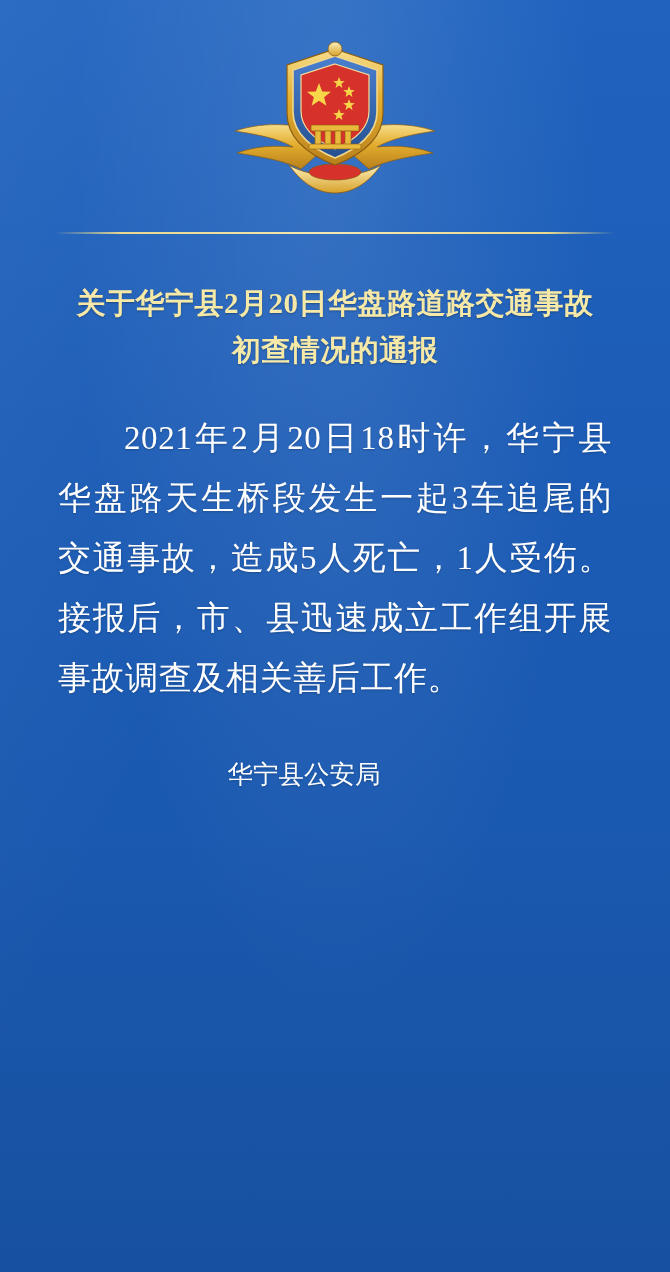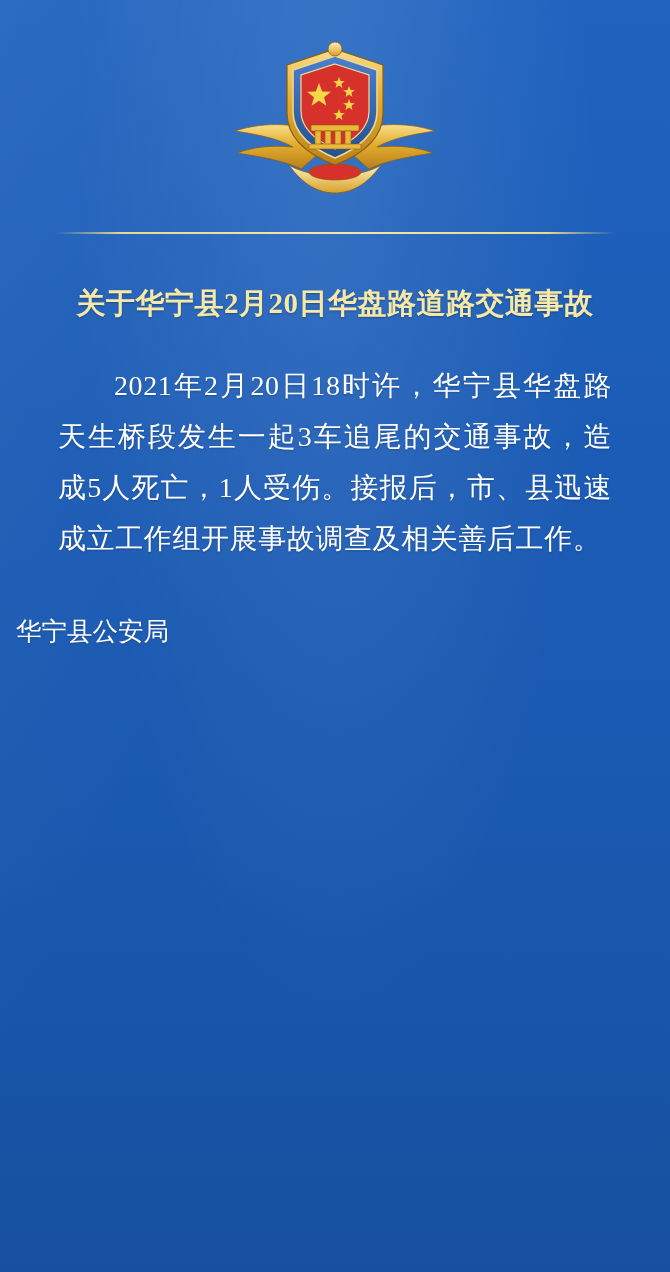--- a/index.html
+++ b/index.html
@@ -63,40 +63,40 @@
     line-height: 1.62;
     letter-spacing: 0.5px;
     text-shadow: 0 1px 2px rgba(0,0,0,0.28);
     font-family: "Liberation Serif", "DejaVu Serif", serif;
   }
 
   .body-text {
     position: relative;
     margin: 34px 58px 0 58px;
     color: #ffffff;
-    font-size: 28px;
+    font-size: 33px;
     line-height: 1.82;
     letter-spacing: 0.6px;
     text-shadow: 0 1px 2px rgba(0,0,0,0.22);
   }
 
   .body-text p {
     margin: 0 0 4px 0;
     text-indent: 2em;
     text-align: justify;
     text-justify: inter-ideograph;
   }
 
   .signature {
     position: relative;
     margin: 44px 78px 0 16px;
     color: #ffffff;
     font-size: 25.5px;
     line-height: 1.78;
-    text-align: left;
+    text-align: center;
     text-shadow: 0 1px 2px rgba(0,0,0,0.22);
   }
   .signature div { white-space: nowrap; }
 
   
   .emblem {
     position: relative;
     width: 216px;
     height: 158px;
   }
@@ -160,20 +160,21 @@
 
         <circle cx="108" cy="10" r="7" fill="url(#goldG2)" stroke="#8a5c12" stroke-width="0.8"></circle>
       </svg>
     </div>
   </div>
 
   <div class="divider"></div>
 
   <div class="title">
     <div>关于华宁县2月20日华盘路道路交通事故</div>
+    <div>初查情况的通报</div>
   </div>
 
   <div class="body-text">
     <p>2021年2月20日18时许，华宁县华盘路天生桥段发生一起3车追尾的交通事故，造成5人死亡，1人受伤。接报后，市、县迅速成立工作组开展事故调查及相关善后工作。</p>
   </div>
 
   <div class="signature">
     <div>华宁县公安局</div>
   </div>
 

